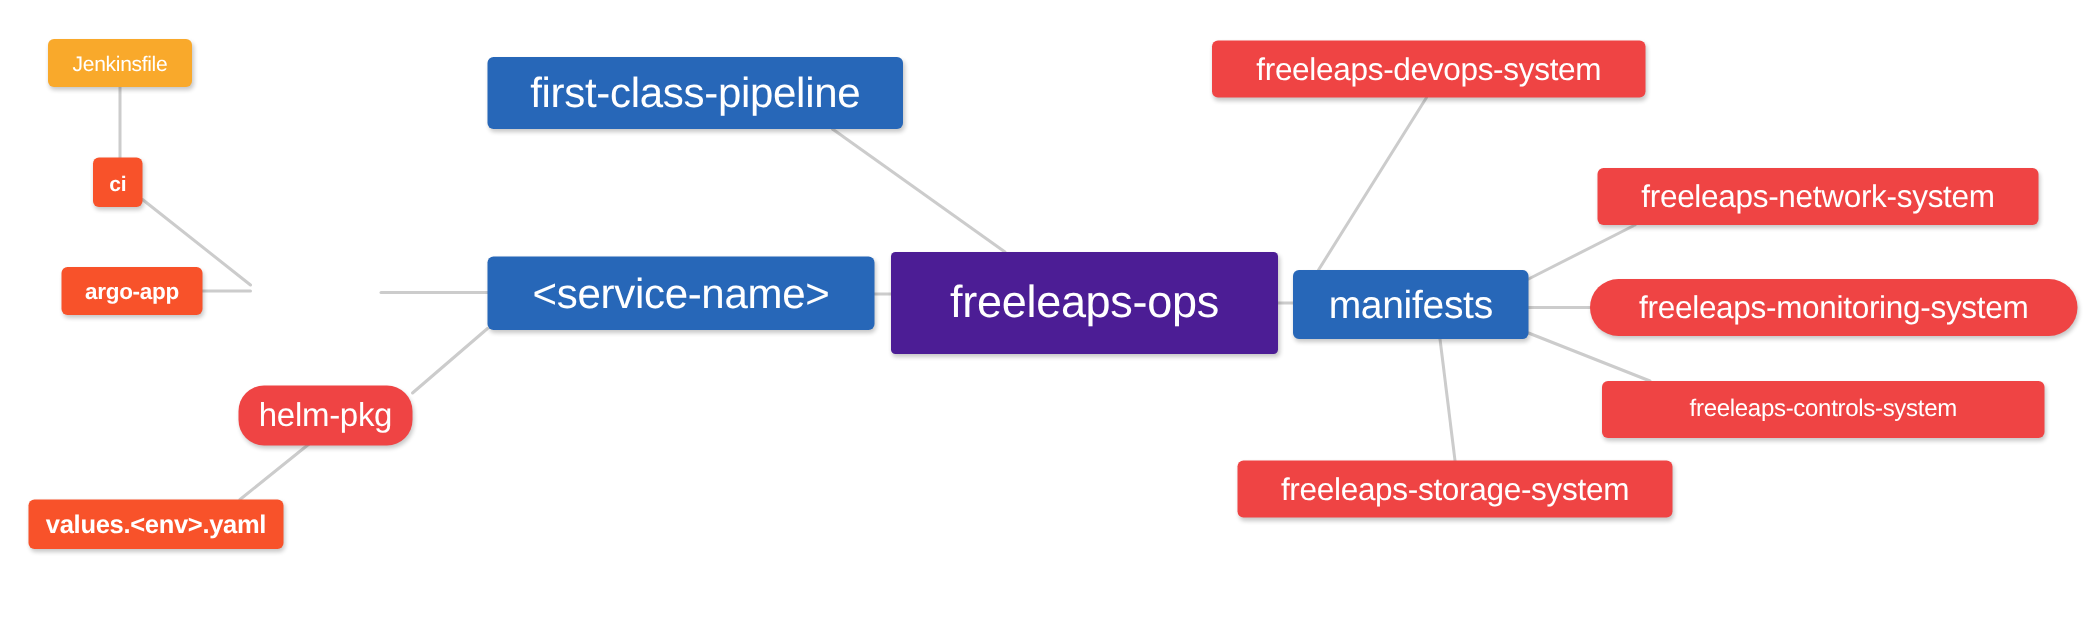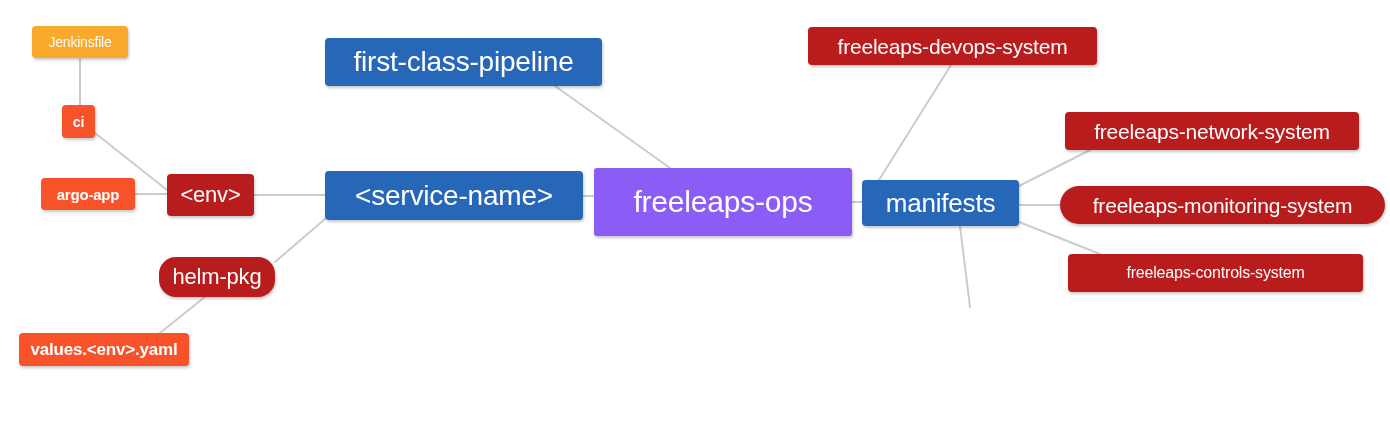--- a/index.html
+++ b/index.html
@@ -35,25 +35,25 @@
     justify-content: center;
     color: #ffffff;
     border-radius: 4px;
     white-space: nowrap;
     line-height: 1;
     box-shadow: 1px 2px 3px rgba(0,0,0,0.22);
     letter-spacing: -0.2px;
     z-index: 2;
   }
   .node.root {
-    background: #8b5cf6;
+    background: #4c1d95;
     border-radius: 3px;
   }
   .node.blue { background: #2767b8; }
-  .node.green { background: #b91c1c; }
+  .node.green { background: #ef4444; }
   .node.orange { background: #f9a92b; }
   .node.red { background: #f8522a; font-weight: bold; }
 </style>
 </head>
 <body>
 
 <div id="mindmap">
   <svg id="edge-layer" viewBox="0 0 1390 421" xmlns="http://www.w3.org/2000/svg">
       <line x1="70" y1="58" x2="70" y2="105" stroke="#cccccc" stroke-width="2" stroke-linecap="round"></line>
       <line x1="85" y1="133" x2="157" y2="190" stroke="#cccccc" stroke-width="2" stroke-linecap="round"></line>
@@ -66,24 +66,24 @@
       <line x1="842" y1="202" x2="852" y2="202" stroke="#cccccc" stroke-width="2" stroke-linecap="round"></line>
       <line x1="941" y1="65" x2="869" y2="180" stroke="#cccccc" stroke-width="2" stroke-linecap="round"></line>
       <line x1="1009" y1="186" x2="1080" y2="150" stroke="#cccccc" stroke-width="2" stroke-linecap="round"></line>
       <line x1="1009" y1="205" x2="1050" y2="205" stroke="#cccccc" stroke-width="2" stroke-linecap="round"></line>
       <line x1="1009" y1="222" x2="1090" y2="254" stroke="#cccccc" stroke-width="2" stroke-linecap="round"></line>
       <line x1="950" y1="226" x2="960" y2="307" stroke="#cccccc" stroke-width="2" stroke-linecap="round"></line>
     </svg>
 <div class="node orange" style="left: 22px; top: 26px; width: 96px; height: 32px; font-size: 14px;">Jenkinsfile</div>
     <div class="node red" style="left: 52px; top: 105px; width: 33px; height: 33px; font-size: 14px;">ci</div>
     <div class="node red" style="left: 31px; top: 178px; width: 94px; height: 32px; font-size: 15px;">argo-app</div>
-    <div class="node green" style="left: 157px; top: 174px; width: 87px; height: 42px; font-size: 22px;">&lt;env&gt;</div>
     <div class="node green" style="left: 149px; top: 257px; width: 116px; height: 40px; font-size: 22px; border-radius: 17px;">helm-pkg</div>
     <div class="node red" style="left: 9px; top: 333px; width: 170px; height: 33px; font-size: 17px;">values.&lt;env&gt;.yaml</div>
     <div class="node blue" style="left: 315px; top: 171px; width: 258px; height: 49px; font-size: 28px;">&lt;service-name&gt;</div>
     <div class="node blue" style="left: 315px; top: 38px; width: 277px; height: 48px; font-size: 28px;">first-class-pipeline</div>
     <div class="node root" style="left: 584px; top: 168px; width: 258px; height: 68px; font-size: 30px;">freeleaps-ops</div>
     <div class="node blue" style="left: 852px; top: 180px; width: 157px; height: 46px; font-size: 26px;">manifests</div>
     <div class="node green" style="left: 798px; top: 27px; width: 289px; height: 38px; font-size: 21px;">freeleaps-devops-system</div>
     <div class="node green" style="left: 1055px; top: 112px; width: 294px; height: 38px; font-size: 21px;">freeleaps-network-system</div>
     <div class="node green" style="left: 1050px; top: 186px; width: 325px; height: 38px; font-size: 21px; border-radius: 19px;">freeleaps-monitoring-system</div>
     <div class="node green" style="left: 1058px; top: 254px; width: 295px; height: 38px; font-size: 16px;">freeleaps-controls-system</div>
+    <div class="node green" style="left: 815px; top: 307px; width: 290px; height: 38px; font-size: 21px;">freeleaps-storage-system</div>
   </div>
 
 </body></html>

